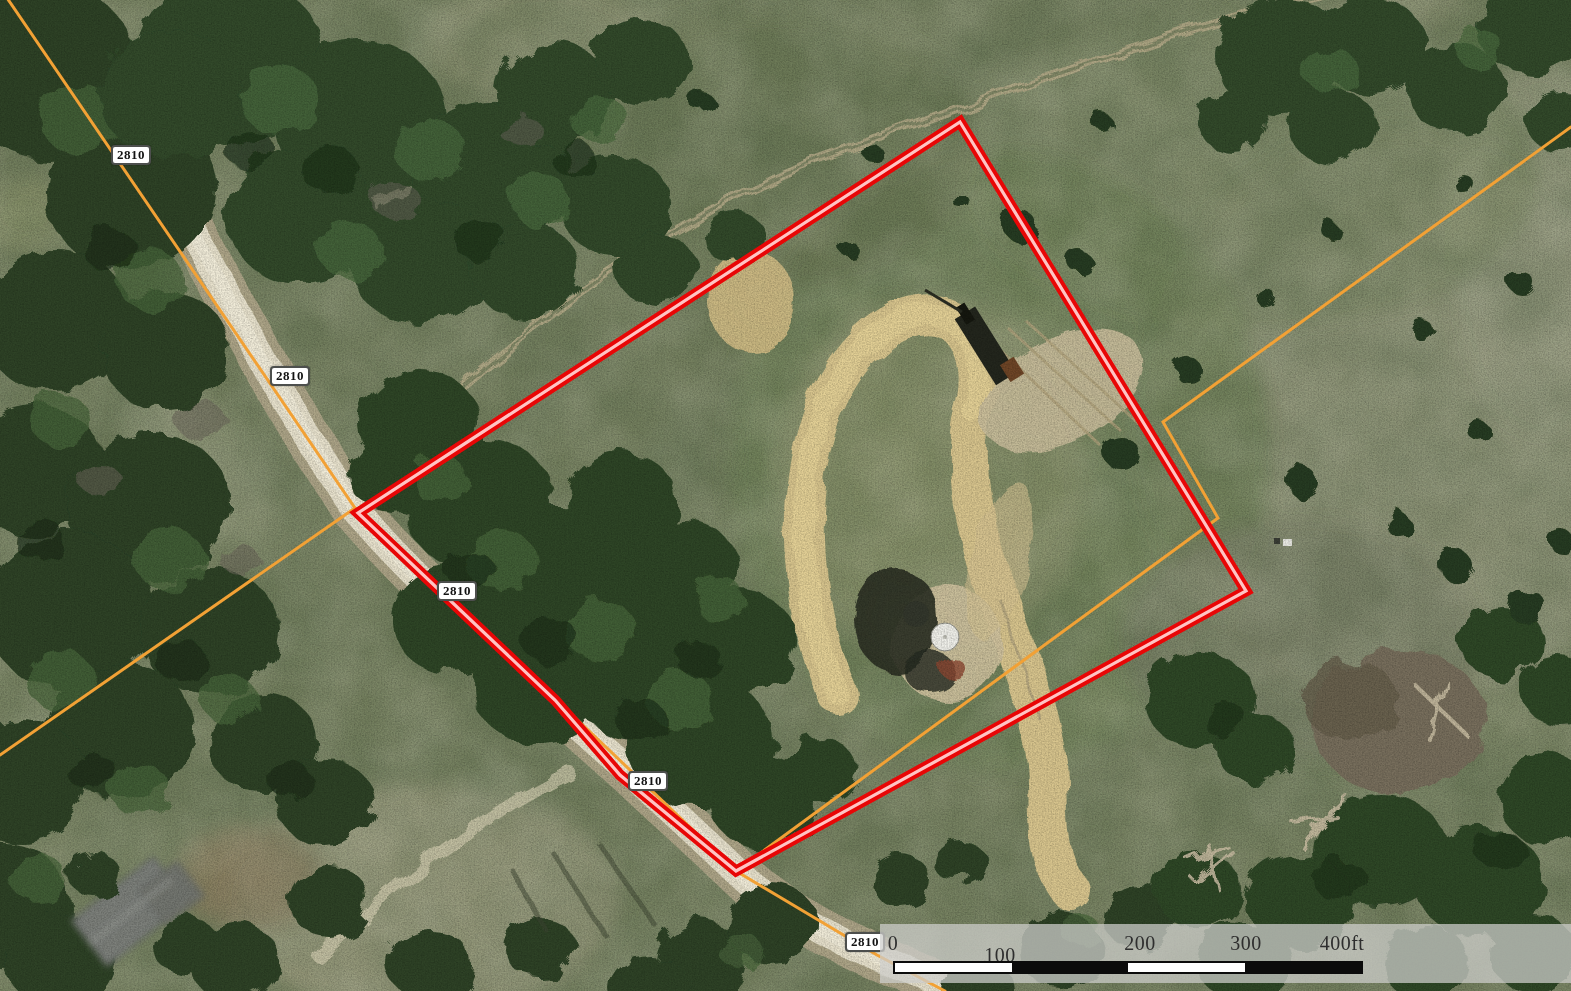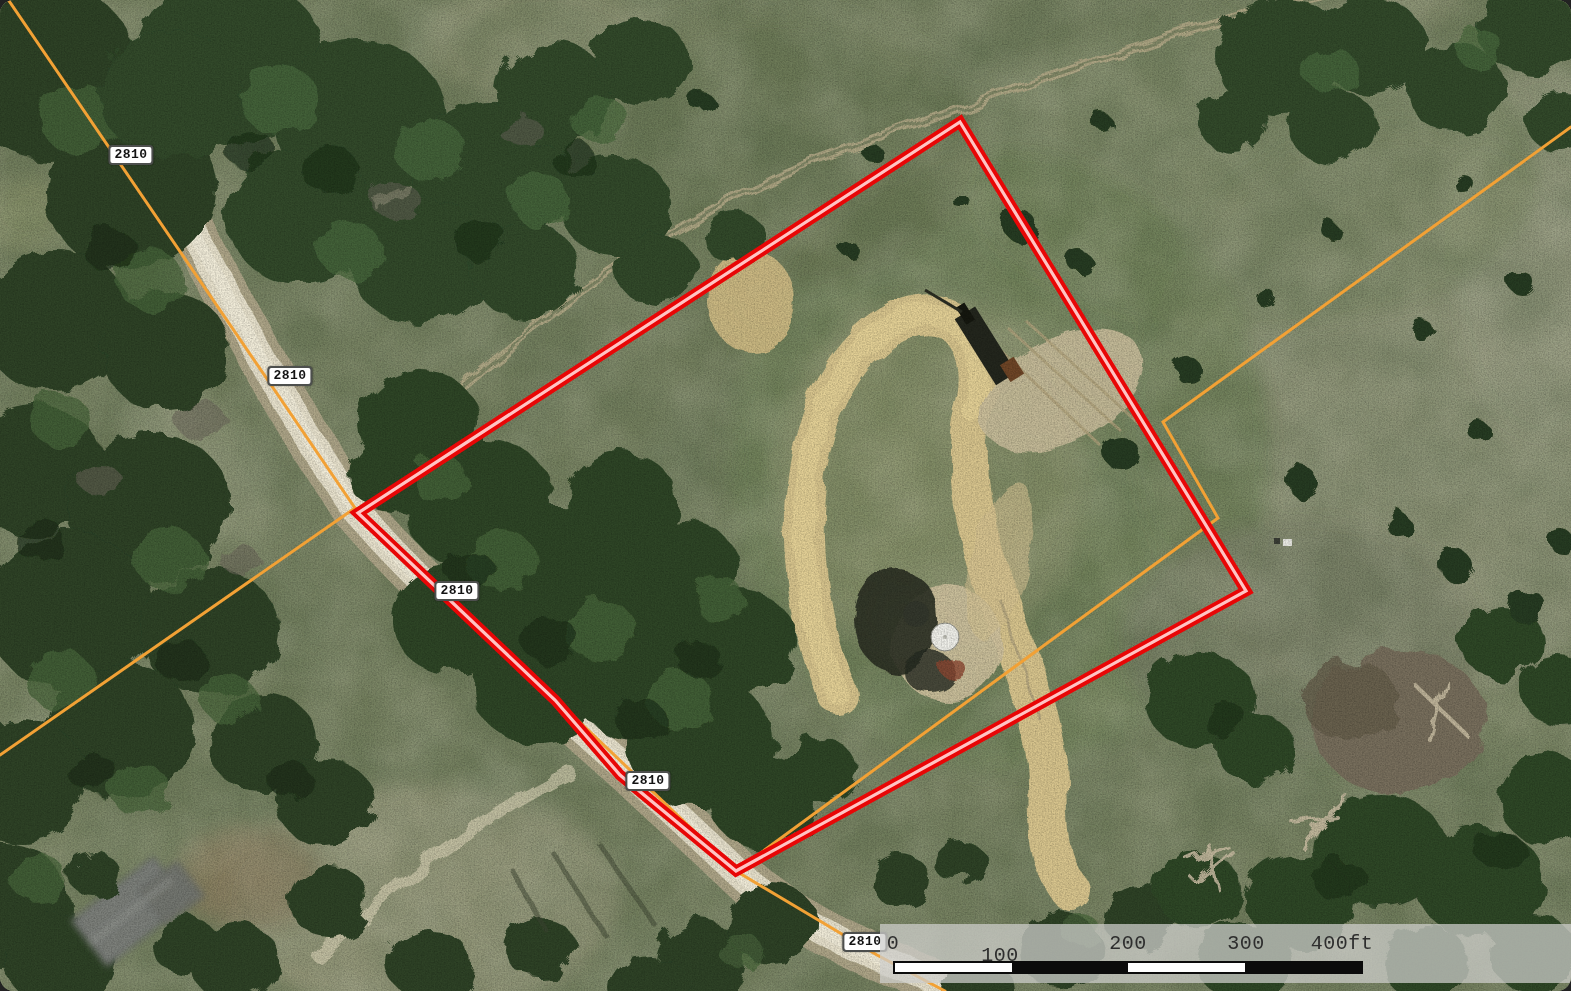--- a/index.html
+++ b/index.html
@@ -1,17 +1,17 @@
 <!DOCTYPE html>
 <html><head>
 <meta charset="utf-8">
 <style>
   html,body{margin:0;padding:0;background:#222;}
   .stage{position:relative;width:1571px;height:991px;overflow:hidden;
-         font-family:Liberation Mono, monospace;background:#75805f;border-radius:14px;}
+         font-family:Liberation Serif, serif;background:#75805f;}
   .stage svg{position:absolute;left:0;top:0;display:block;}
   .road-label{position:absolute;transform:translate(-50%,-50%);
       background:#ffffff;border:2px solid #4d4f4d;border-radius:4px;
       padding:0 4px;font-size:13px;font-weight:600;color:#131313;
       line-height:16px;letter-spacing:.5px;box-shadow:0 0 2px rgba(0,0,0,.35);z-index:5;}
   .scalebar{position:absolute;left:880px;top:924px;width:691px;height:59px;
       background:rgba(205,205,202,.74);z-index:6;}
   .scalebar .tick{position:absolute;top:8px;transform:translateX(-50%);
       font-size:20px;color:#2e2e2e;font-weight:400;letter-spacing:.5px;}
   .scalebar .bar{position:absolute;left:13px;top:37px;width:470px;height:13px;
@@ -350,21 +350,21 @@
 
 <div class="road-label" style="left:131px;top:155px;"><span>2810</span></div>
 <div class="road-label" style="left:290px;top:376px;"><span>2810</span></div>
 <div class="road-label" style="left:457px;top:591px;"><span>2810</span></div>
 <div class="road-label" style="left:648px;top:781px;"><span>2810</span></div>
 <div class="road-label" style="left:865px;top:942px;"><span>2810</span></div>
 
 <div class="scalebar">
   <span class="tick" style="left:13px;">0</span>
   <span class="tick" style="left:120px;margin-top:12px;">100</span>
-  <span class="tick" style="left:248px;">200</span>
+  <span class="tick" style="left:260px;">200</span>
   <span class="tick" style="left:366px;">300</span>
   <span class="tick" style="left:462px;">400ft</span>
   <div class="bar">
     <div class="seg w"></div>
     <div class="seg b"></div>
     <div class="seg w"></div>
     <div class="seg b"></div>
   </div>
 </div>
 

